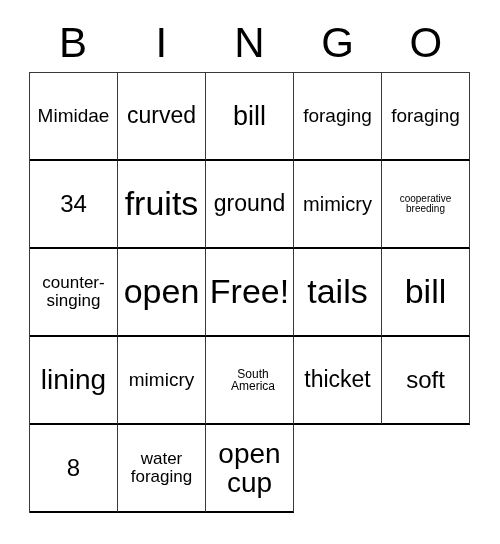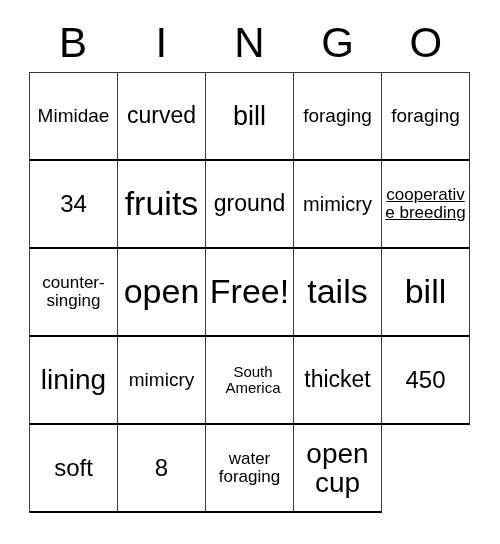--- a/index.html
+++ b/index.html
@@ -76,23 +76,23 @@
   .cell-text {
     display: block;
     width: 100%;
     line-height: 1.04;
     word-break: normal;
     overflow-wrap: break-word;
     hyphens: none;
   }
 
   
-  .fs-xs  { font-size: 17px; text-decoration: underline; }
+  .fs-xs  { font-size: 10px; }
   .fs-s   { font-size: 17px; }
-  .fs-s2  { font-size: 15px; margin-left: 7px; }
+  .fs-s2  { font-size: 12px; margin-left: 7px; }
   .fs-m   { font-size: 19px; }
   .fs-m2  { font-size: 20px; }
   .fs-l   { font-size: 23px; }
   .fs-xl  { font-size: 27px; }
   .fs-xxl { font-size: 28px; }
   .fs-3xl { font-size: 24px; }
   .fs-4xl { font-size: 34px; }
 </style>
 </head>
 <body>
@@ -164,23 +164,20 @@
         <span class="cell-text fs-m">mimicry</span>
       </div>
     <div class="bingo-cell">
         <span class="cell-text fs-s2">South America</span>
       </div>
     <div class="bingo-cell">
         <span class="cell-text fs-l">thicket</span>
       </div>
 
     <div class="bingo-cell">
-        <span class="cell-text fs-3xl">450</span>
-      </div>
-    <div class="bingo-cell">
         <span class="cell-text fs-3xl">soft</span>
       </div>
     <div class="bingo-cell">
         <span class="cell-text fs-3xl">8</span>
       </div>
     <div class="bingo-cell">
         <span class="cell-text fs-s">water foraging</span>
       </div>
     <div class="bingo-cell">
         <span class="cell-text fs-xxl">open cup</span>

